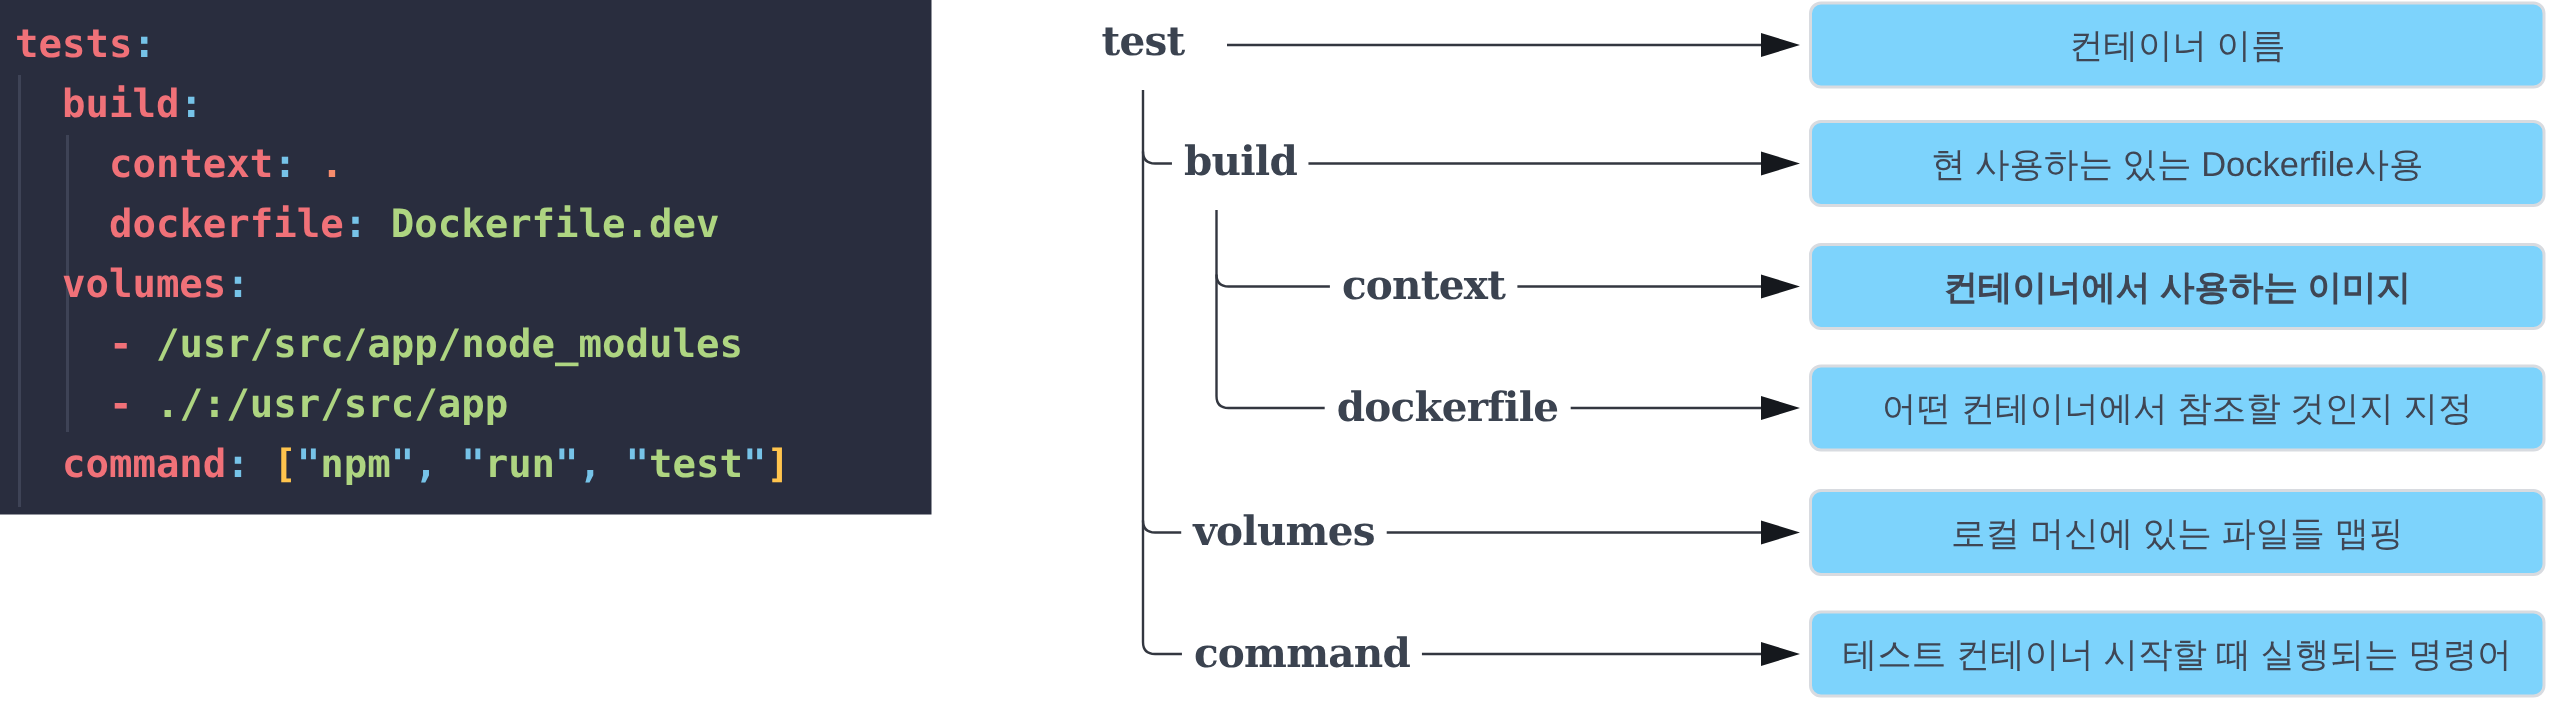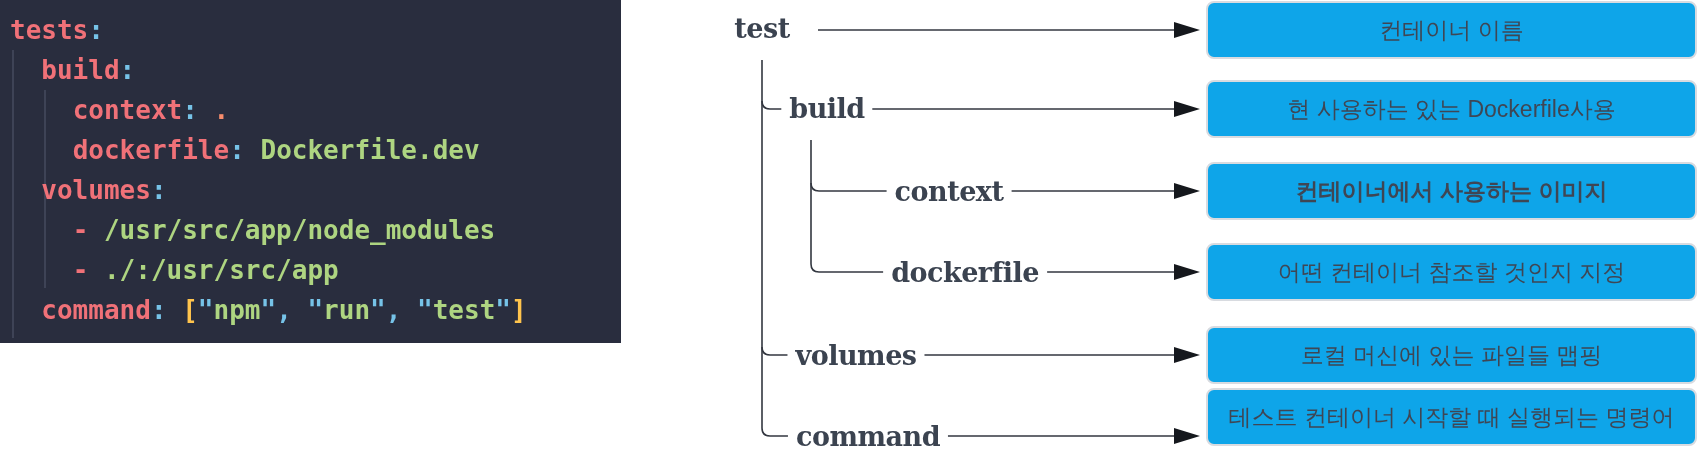--- a/index.html
+++ b/index.html
@@ -71,21 +71,21 @@
     color: var(--label-color, #3b4350);
     z-index: 2;
     white-space: nowrap;
   }
 
   .desc-box {
     position: absolute;
     left: 1206px;
     width: 491px;
     height: 58px;
-    background: #0ea5e9;
+    background: #7dd3fc;
     border: 2px solid var(--box-border, #d8dbe0);
     border-radius: 8px;
     box-sizing: border-box;
     display: flex;
     align-items: center;
     justify-content: center;
     z-index: 2;
   }
   .desc-box span {
     font-family: "Liberation Sans", "DejaVu Sans", sans-serif;
@@ -137,22 +137,22 @@
   <div class="desc-box" style="top:1px;">
     <span>컨테이너 이름</span>
   </div>
   <div class="desc-box" style="top:80px;">
     <span>현 사용하는 있는 Dockerfile사용</span>
   </div>
   <div class="desc-box" style="top:162px;font-weight:bold;">
     <span>컨테이너에서 사용하는 이미지</span>
   </div>
   <div class="desc-box" style="top:243px;">
-    <span>어떤 컨테이너 참조할 것인지 지정</span>
+    <span>어떤 컨테이너에서 참조할 것인지 지정</span>
   </div>
   <div class="desc-box" style="top:326px;justify-content:center;">
     <span>로컬 머신에 있는 파일들 맵핑</span>
   </div>
-  <div class="desc-box" style="top:388px;">
+  <div class="desc-box" style="top:407px;">
     <span>테스트 컨테이너 시작할 때 실행되는 명령어</span>
   </div>
 
 </div>
 
 </body></html>

